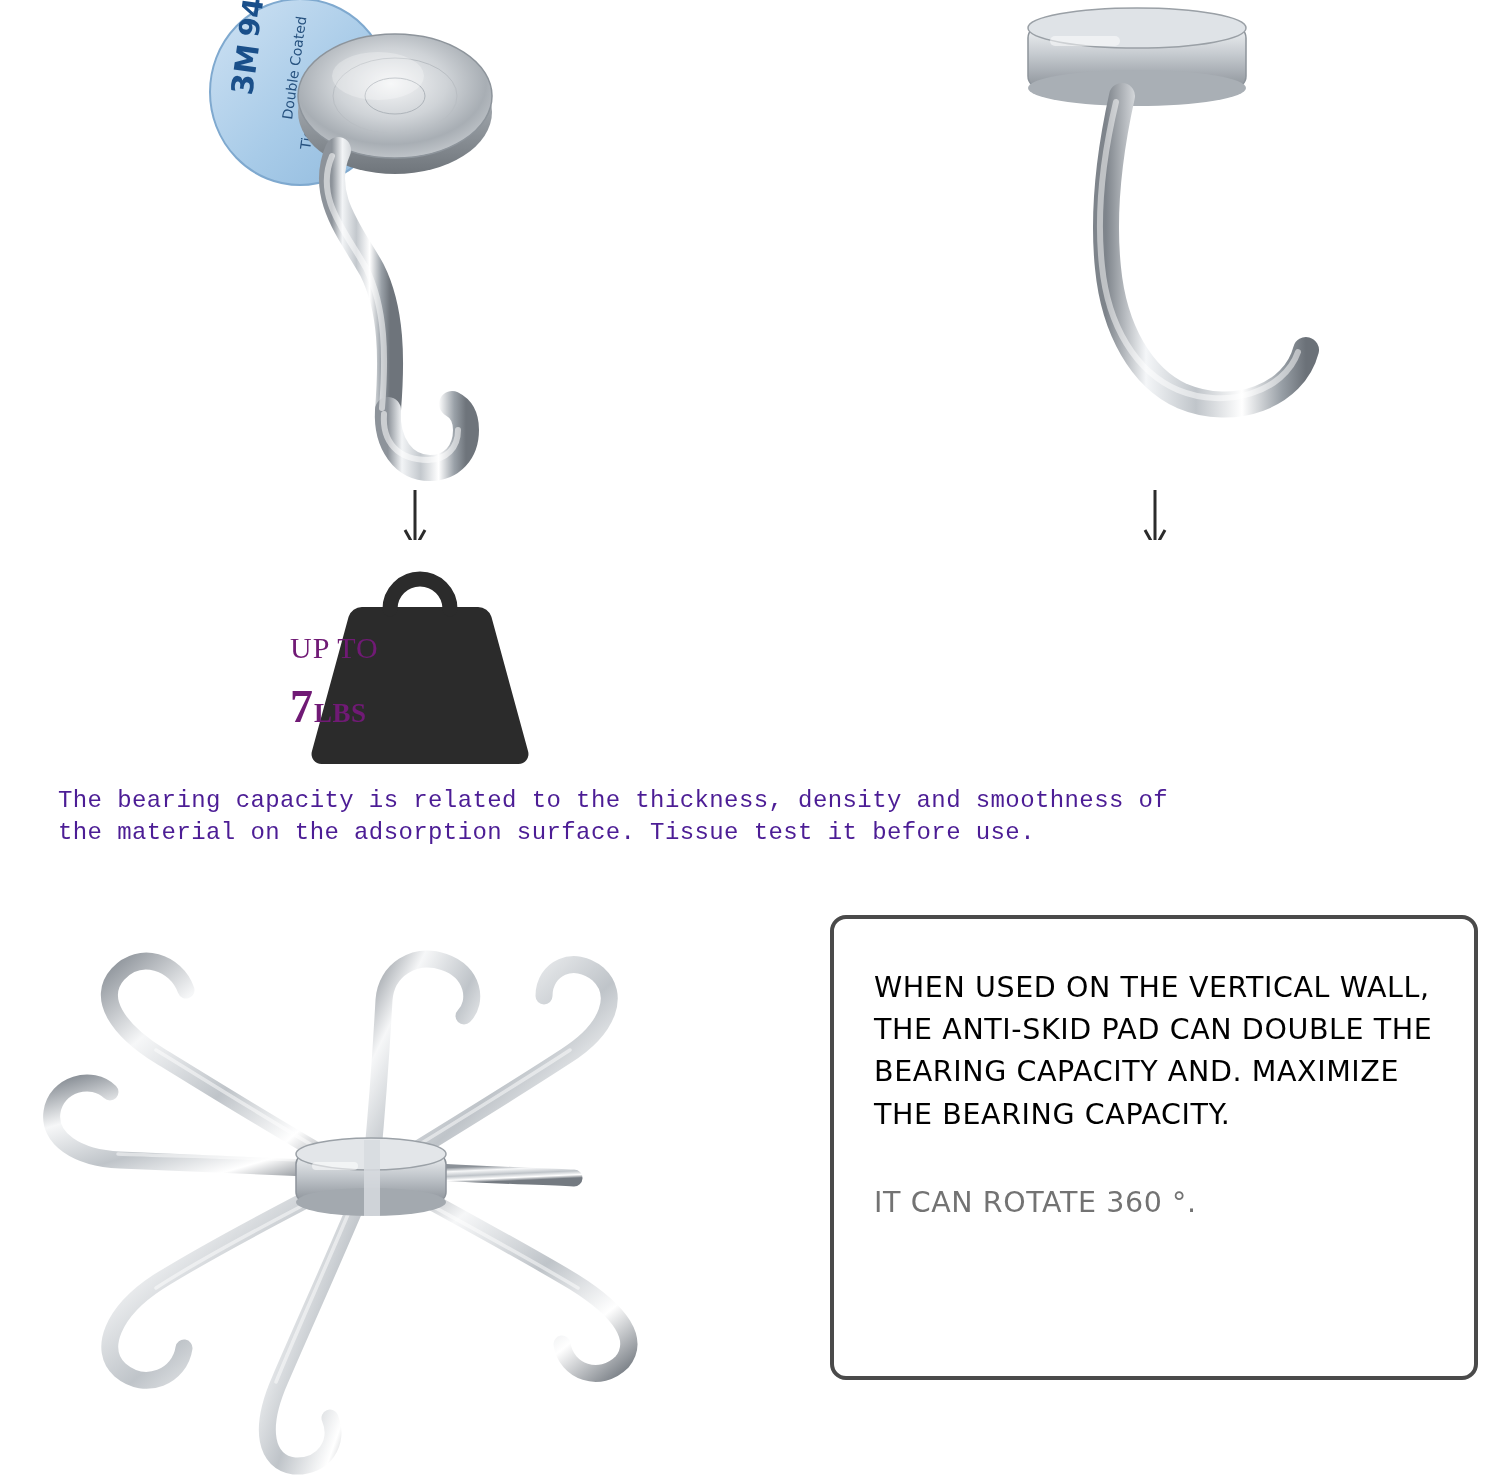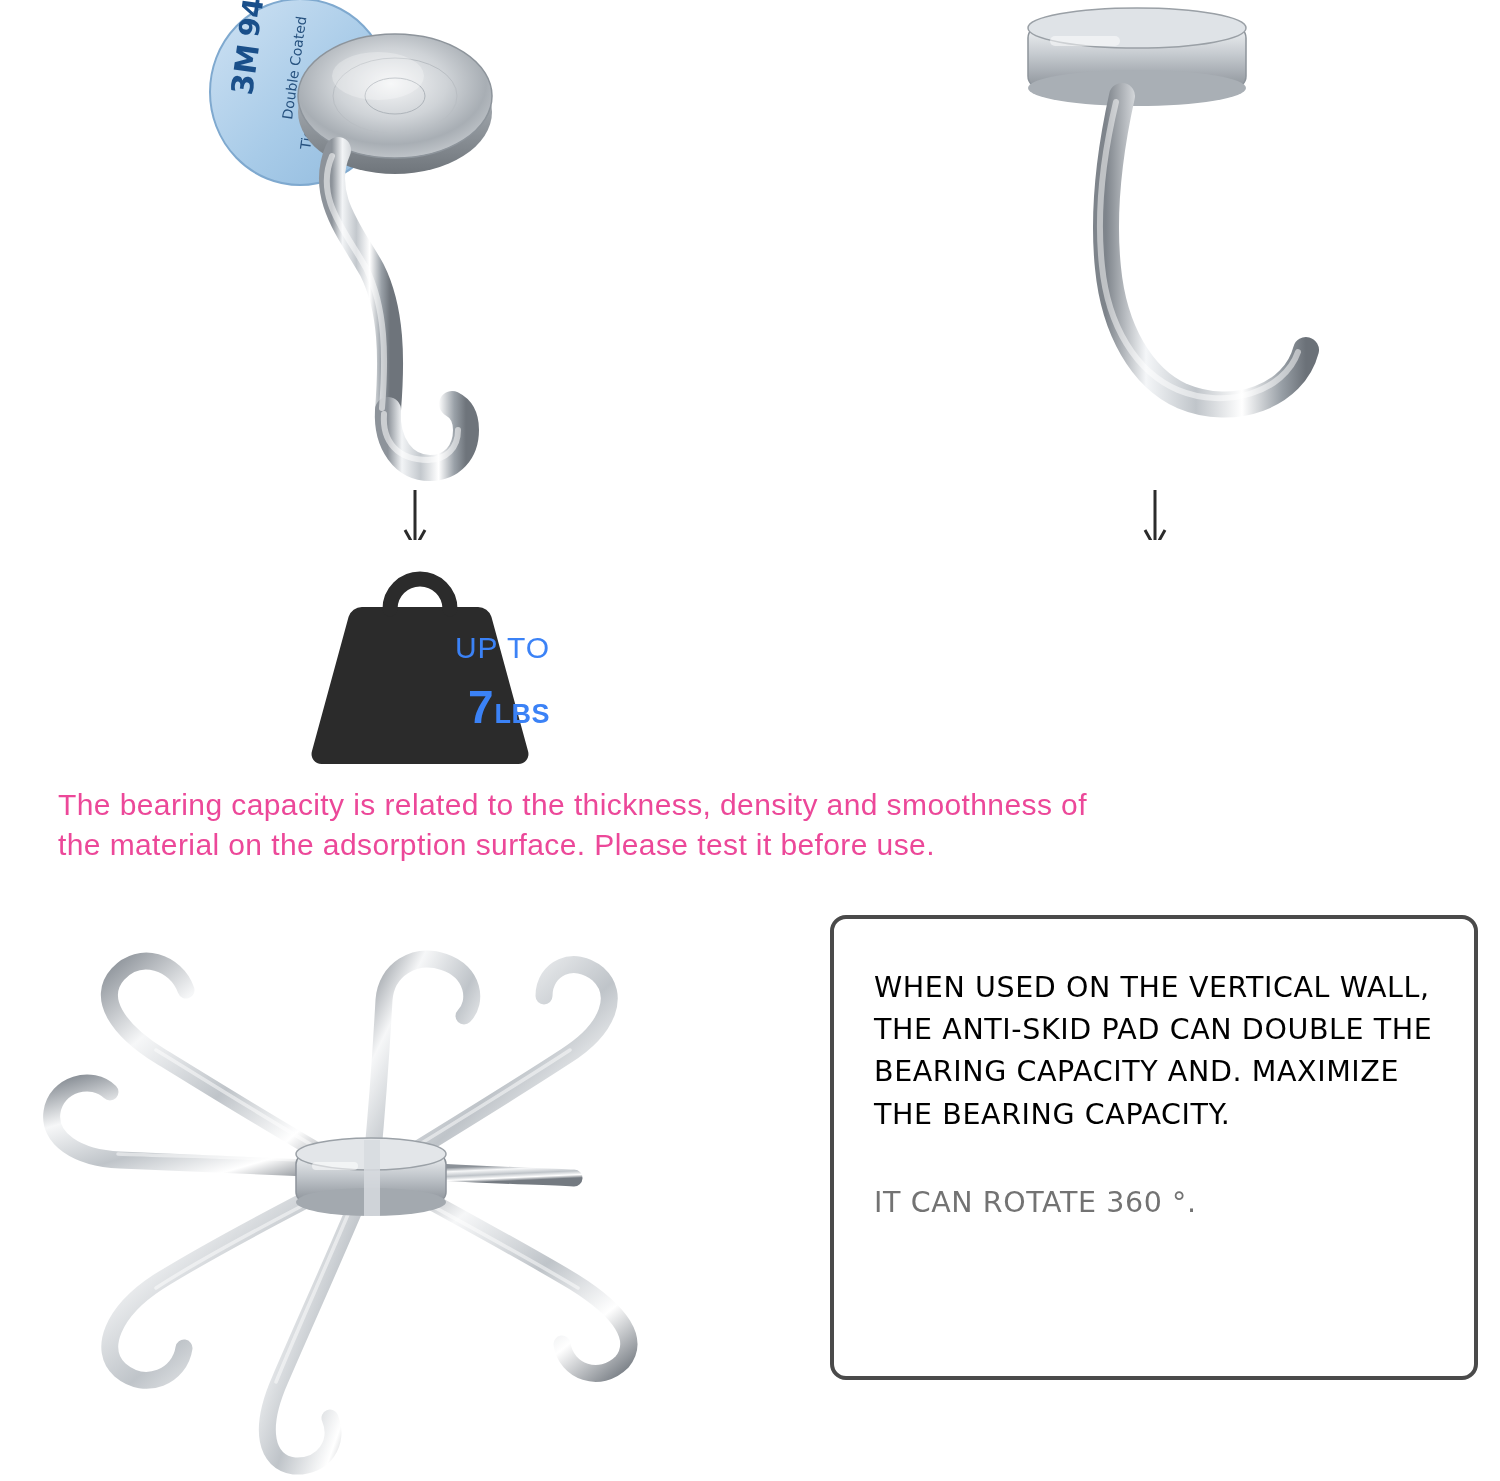--- a/index.html
+++ b/index.html
@@ -42,23 +42,23 @@
     position: absolute;
     width: 260px;
     height: 220px;
   }
   .weight-left  { left: 290px; top: 555px; }
 
   .weight-label {
     position: absolute;
     left: 0;
     right: 0;
-    text-align: right;
-    color: #3b82f6;
-    font-family: Liberation Sans, sans-serif;
+    text-align: left;
+    color: #701a75;
+    font-family: Liberation Serif, serif;
     letter-spacing: 1px;
     pointer-events: none;
   }
   .weight-upto {
     top: 76px;
     font-size: 30px;
   }
   .weight-value {
     top: 116px;
     font-size: 46px;
@@ -70,24 +70,24 @@
     font-weight: bold;
     letter-spacing: 0.5px;
   }
 
   
   .caption {
     position: absolute;
     left: 58px;
     top: 785px;
     width: 1400px;
-    font-family: Liberation Sans, sans-serif;
-    font-size: 30px;
+    font-family: Liberation Mono, monospace;
+    font-size: 24px;
     line-height: 1.33;
-    color: #ec4899;
+    color: #4c1d95;
     letter-spacing: 0.4px;
   }
 
   
   .fan-art {
     position: absolute;
     left: 0;
     top: 870px;
     width: 790px;
     height: 610px;
@@ -236,21 +236,21 @@
       <g stroke="#2b2b2b" stroke-width="3" fill="none">
         <line x1="405" y1="490" x2="405" y2="545"></line>
         <path d="M395,530 L405,548 L415,530" stroke-linejoin="round"></path>
       </g>
     </svg>
 
   </div>
 
   <div class="caption">
     <div>The bearing capacity is related to the thickness, density and smoothness of</div>
-    <div>the material on the adsorption surface. Please test it before use.</div>
+    <div>the material on the adsorption surface. Tissue test it before use.</div>
   </div>
 
   <svg class="fan-art" viewBox="0 0 790 610">
     <defs>
       <linearGradient id="steelF" x1="0" y1="0" x2="1" y2="1">
         <stop offset="0%" stop-color="#8b9198"></stop>
         <stop offset="25%" stop-color="#f6f7f8"></stop>
         <stop offset="55%" stop-color="#bfc4c9"></stop>
         <stop offset="80%" stop-color="#ffffff"></stop>
         <stop offset="100%" stop-color="#747a81"></stop>

